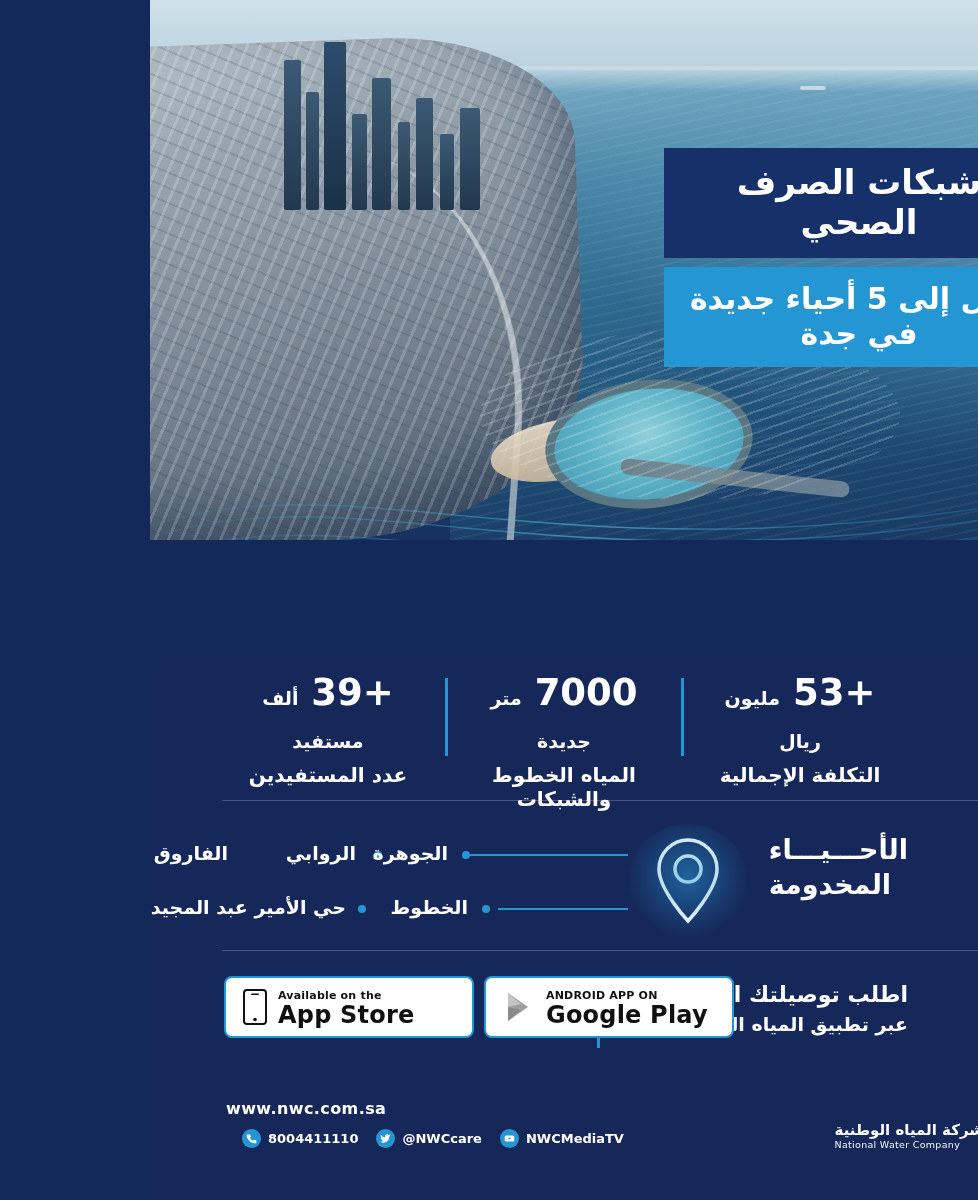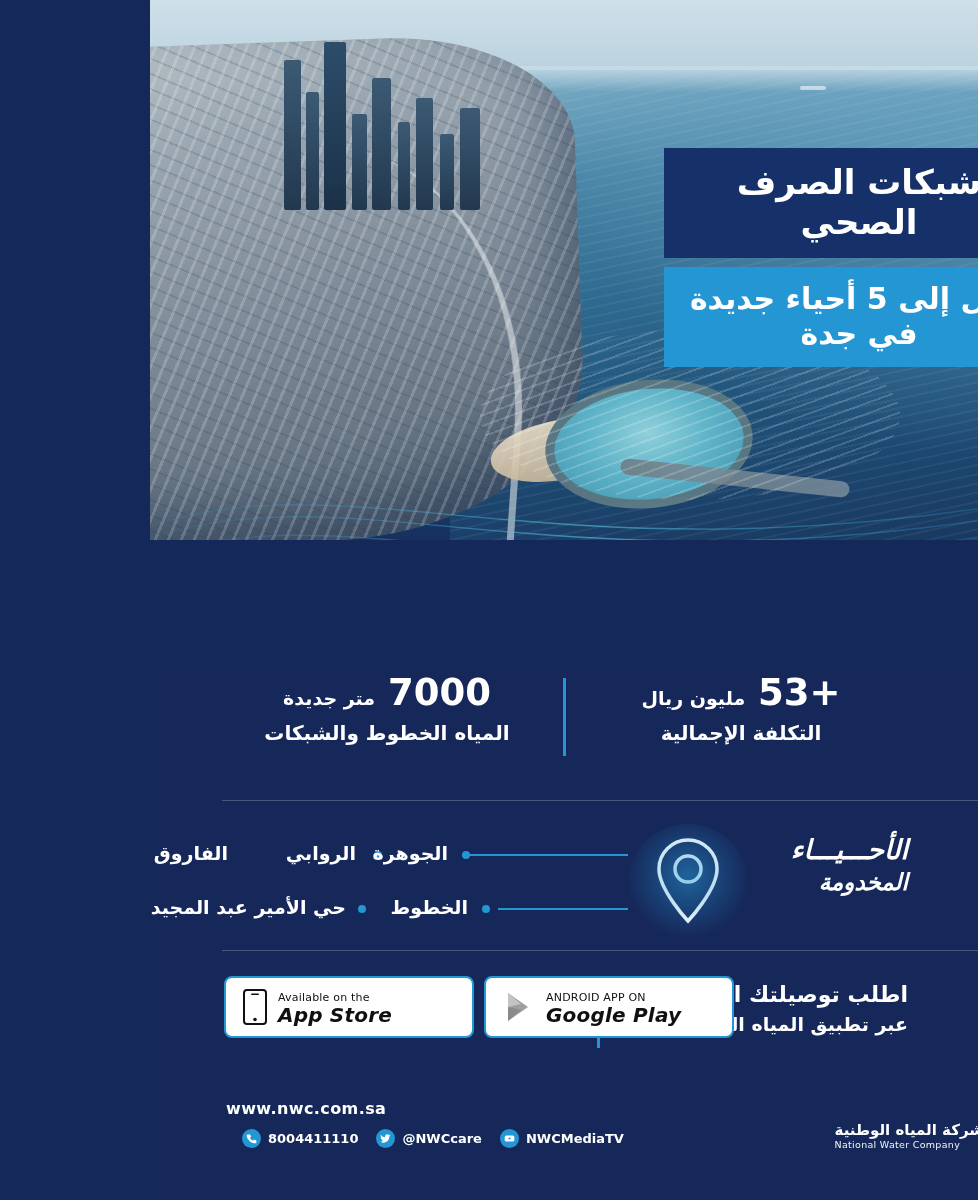--- a/index.html
+++ b/index.html
@@ -117,45 +117,45 @@
     content:"";position:absolute;right:-2px;top:6px;width:3px;height:78px;background:#2596d4;
   }
   .stat .num{font-size:37px;font-weight:700;line-height:1.15;}
   .stat .num .unit{font-size:19px;font-weight:700;}
   .stat .lbl{font-size:20px;font-weight:700;margin-top:6px;}
 
   .divider{position:absolute;left:72px;width:834px;height:1px;background:rgba(255,255,255,.22);}
 
   
   .districts{position:absolute;right:60px;top:822px;left:60px;height:120px;}
-  .dist-title{position:absolute;right:10px;top:12px;text-align:right;font-style:italic;}
+  .dist-title{position:absolute;right:10px;top:12px;text-align:left;}
   .dist-title .t1{font-size:27px;font-weight:700;letter-spacing:6px;}
-  .dist-title .t2{font-size:23px;font-weight:700;margin-top:4px;}
+  .dist-title .t2{font-size:27px;font-weight:700;margin-top:4px;}
   .pin-wrap{position:absolute;right:170px;top:2px;width:120px;height:116px;}
   .pin-glow{position:absolute;left:0;top:0;width:120px;height:116px;border-radius:50%;
     background:radial-gradient(circle at 50% 45%, rgba(37,150,212,.55) 0%, rgba(37,150,212,.18) 45%, rgba(37,150,212,0) 70%);}
   .names{position:absolute;right:300px;top:0;left:0;height:120px;}
   .nm{position:absolute;font-size:19px;font-weight:700;white-space:nowrap;}
   .dot{position:absolute;width:8px;height:8px;border-radius:50%;background:#2596d4;}
   .lnk{position:absolute;height:2px;background:#2596d4;}
 
   
   .apps{position:absolute;right:60px;top:972px;left:60px;height:90px;}
   .order-txt{position:absolute;right:10px;top:10px;text-align:right;}
   .order-txt .o1{font-size:22px;font-weight:700;}
   .order-txt .o2{font-size:19px;font-weight:700;margin-top:6px;}
   .vsep{position:absolute;right:318px;top:6px;width:3px;height:70px;background:#2596d4;}
   .store{
     position:absolute;top:4px;height:62px;border:2px solid #2596d4;border-radius:8px;
     background:#ffffff;color:#101010;display:flex;align-items:center;gap:10px;
     padding:0 16px;box-sizing:border-box;direction:ltr;
   }
   .store .txt{line-height:1.05;}
-  .store .small{font-size:11px;font-weight:400;letter-spacing:.2px;}
-  .store .big{font-size:20px;font-weight:700;letter-spacing:.2px;font-style:italic;}
+  .store .small{font-size:11px;font-weight:700;letter-spacing:.2px;}
+  .store .big{font-size:24px;font-weight:700;letter-spacing:.2px;}
   #appstore{left:14px;width:250px;}
   #googleplay{left:274px;width:250px;}
 
   
   .footer{position:absolute;left:0;top:1085px;width:978px;height:115px;}
   .site{position:absolute;left:76px;top:14px;font-size:16px;font-weight:700;letter-spacing:.4px;direction:ltr;}
   .socials{position:absolute;left:92px;top:44px;display:flex;align-items:center;gap:18px;direction:ltr;}
   .soc{display:flex;align-items:center;gap:7px;font-size:13px;font-weight:700;}
   .soc .bubble{width:19px;height:19px;border-radius:50%;background:#2596d4;display:flex;align-items:center;justify-content:center;}
   .brand{position:absolute;right:72px;top:22px;display:flex;align-items:center;gap:14px;direction:ltr;}
@@ -235,20 +235,27 @@
       </div>
       <div class="lbl">التكلفة الإجمالية</div>
     </div>
     <div class="stat">
       <div class="num">
         <span>7000</span>
         <span class="unit">متر جديدة</span>
       </div>
       <div class="lbl">المياه الخطوط والشبكات</div>
     </div>
+    <div class="stat">
+      <div class="num">
+        <span>+39</span>
+        <span class="unit">ألف مستفيد</span>
+      </div>
+      <div class="lbl">عدد المستفيدين</div>
+    </div>
   </div>
 
   <div class="divider" style="top:800px;"></div>
 
   <div class="districts">
     <div class="dist-title">
       <div class="t1">الأحـــيـــاء</div>
       <div class="t2">المخدومة</div>
     </div>
 

